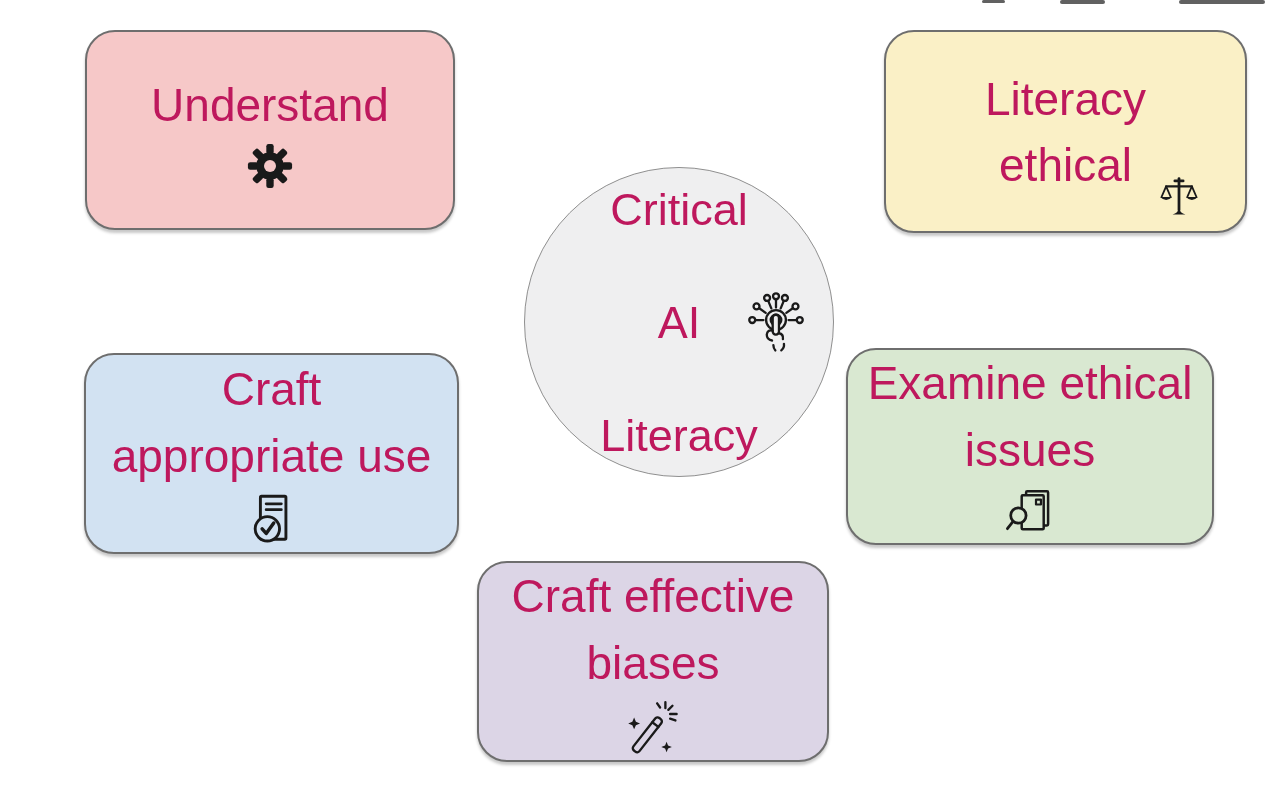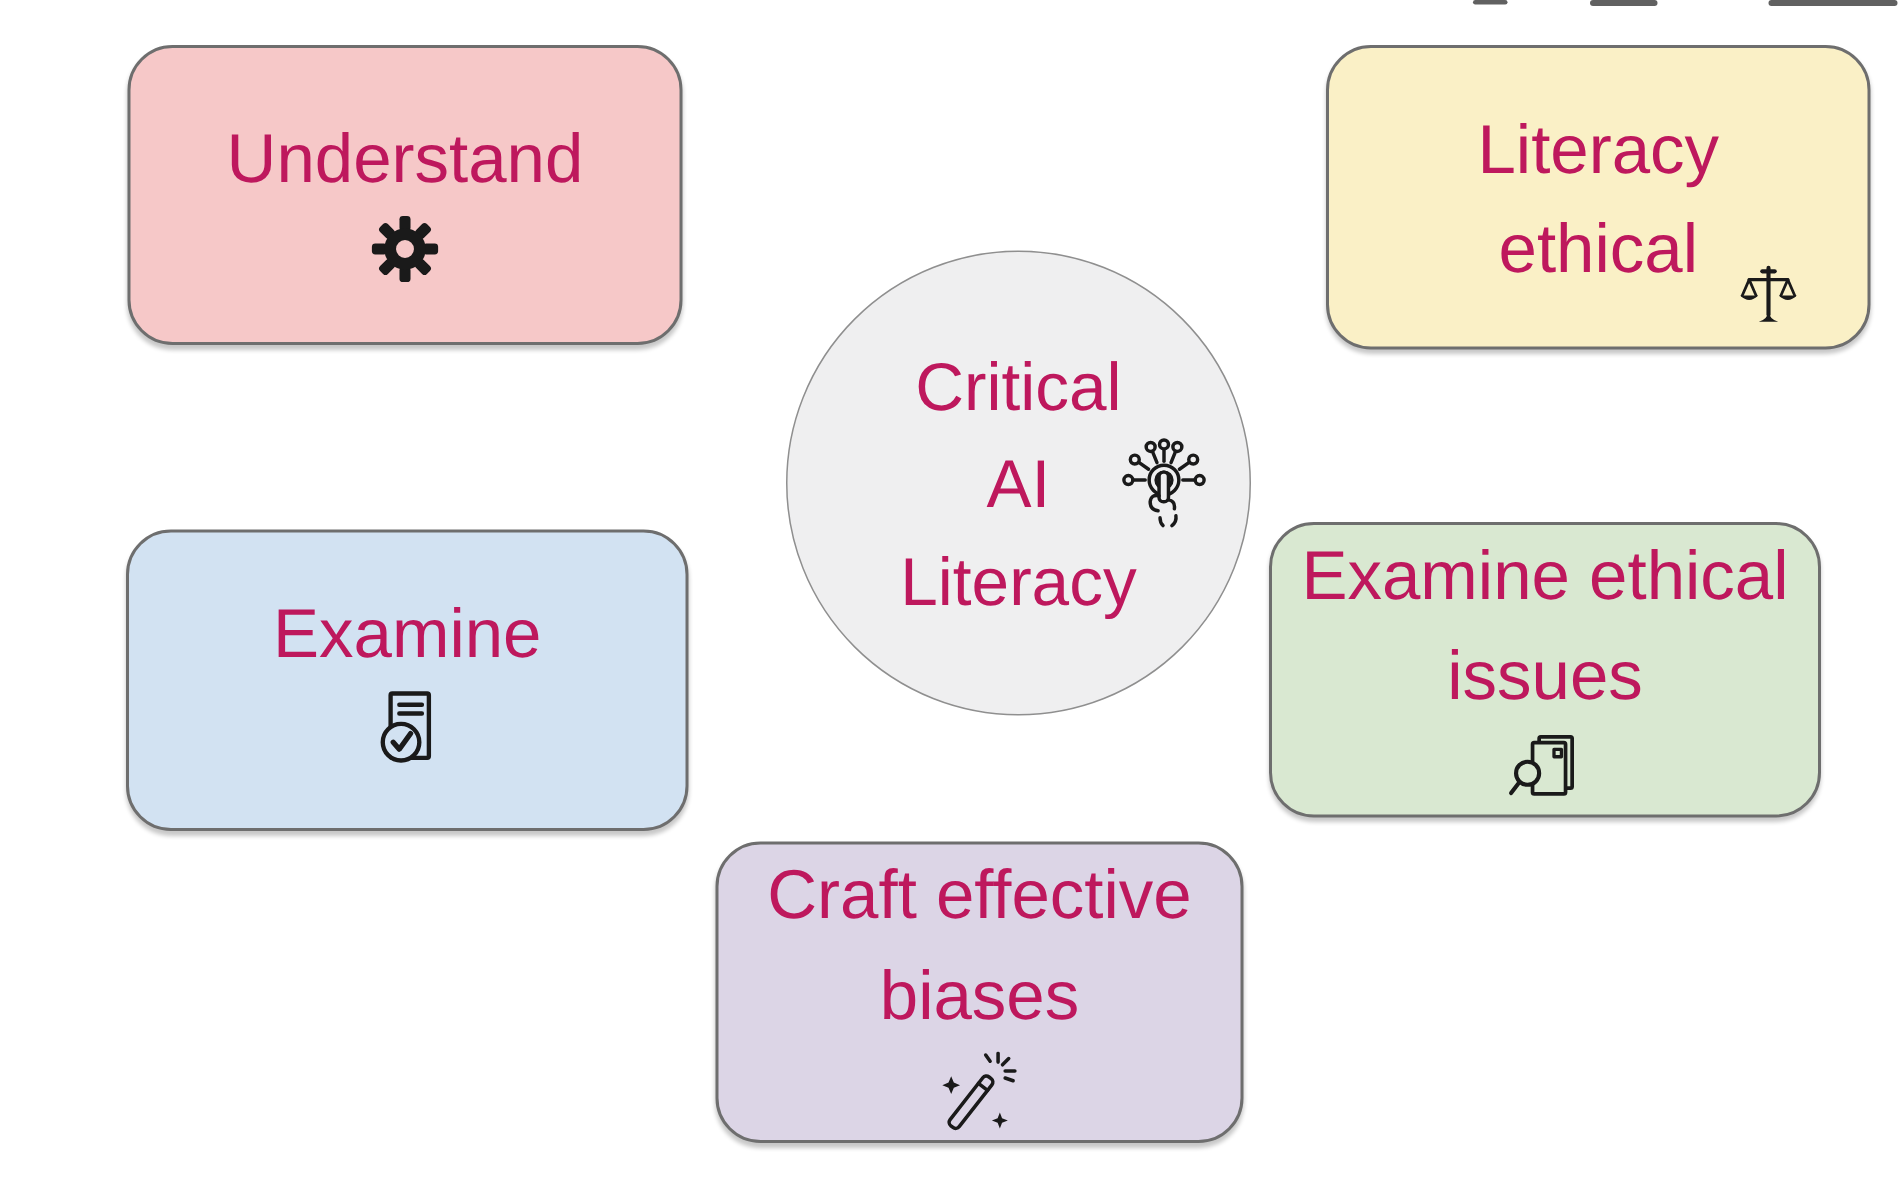--- a/index.html
+++ b/index.html
@@ -20,21 +20,21 @@
   .n-examine   {left:814px;top:348px;width:368px;height:197px;}
   .n-craft     {left:445px;top:561px;width:352px;height:201px;}
   .n-recognize .line{line-height:66px;}
   .icon-block{display:block;margin-top:4px;}
   .abs-icon{position:absolute;}
   .scale-pos{right:42px;top:142px;width:48px;height:46px;}
   .circle{
     position:absolute;left:492px;top:167px;width:310px;height:310px;
     border-radius:50%;border:1.5px solid #8f8f8f;
     display:flex;flex-direction:column;align-items:center;justify-content:center;
-    text-align:center;box-sizing:border-box;
+    text-align:center;box-sizing:border-box;gap:48px;
   }
   .circle .line{font-size:45px;line-height:65px;white-space:nowrap;}
   .touch-pos{position:absolute;left:218px;top:118px;width:66px;height:76px;}
   
   svg .st{stroke:#1a1a1a;fill:none;stroke-linecap:round;stroke-linejoin:round;}
   svg .fl{fill:#1a1a1a;stroke:none;}
   .gear-hole{fill:#f6c8c8;}
   .n-assess  .mask{fill:#d2e2f2;}
   .n-examine .mask{fill:#d9e8d1;}
   .touch .mask{fill:#efeff0;}
@@ -79,21 +79,22 @@
       <path class="st" stroke-width="5" d="M22 27 H78"></path>
       <path class="st" stroke-width="4" d="M22 27 L12 50 M22 27 L32 50"></path>
       <path class="fl" d="M9 50 Q22 63 35 50 Z"></path>
       <path class="st" stroke-width="4" d="M78 27 L68 50 M78 27 L88 50"></path>
       <path class="fl" d="M65 50 Q78 63 91 50 Z"></path>
       <path class="fl" d="M50 74 q-2 11 -14 14 h28 q-12 -3 -14 -14 Z"></path>
     </svg>
   </div>
 
   <div class="node n-assess" style="background-color: rgb(210, 226, 242);">
-    <div class="line">Examine</div>
+    <div class="line">Craft</div>
+    <div class="line">appropriate use</div>
     <svg class="icon-block" width="58" height="58" viewBox="0 0 100 100">
       <rect class="st" stroke-width="5" x="30" y="4" width="44" height="74" rx="2"></rect>
       <path class="st" stroke-width="5" d="M40 17 H66 M40 27 H66"></path>
       <circle class="st mask" stroke-width="5" cx="42" cy="60" r="21"></circle>
       <path class="st" stroke-width="6" d="M33 60 L40 68 L53 50"></path>
     </svg>
   </div>
 
   <div class="node n-examine" style="background-color: rgb(217, 232, 209);">
     <div class="line">Examine ethical</div>

